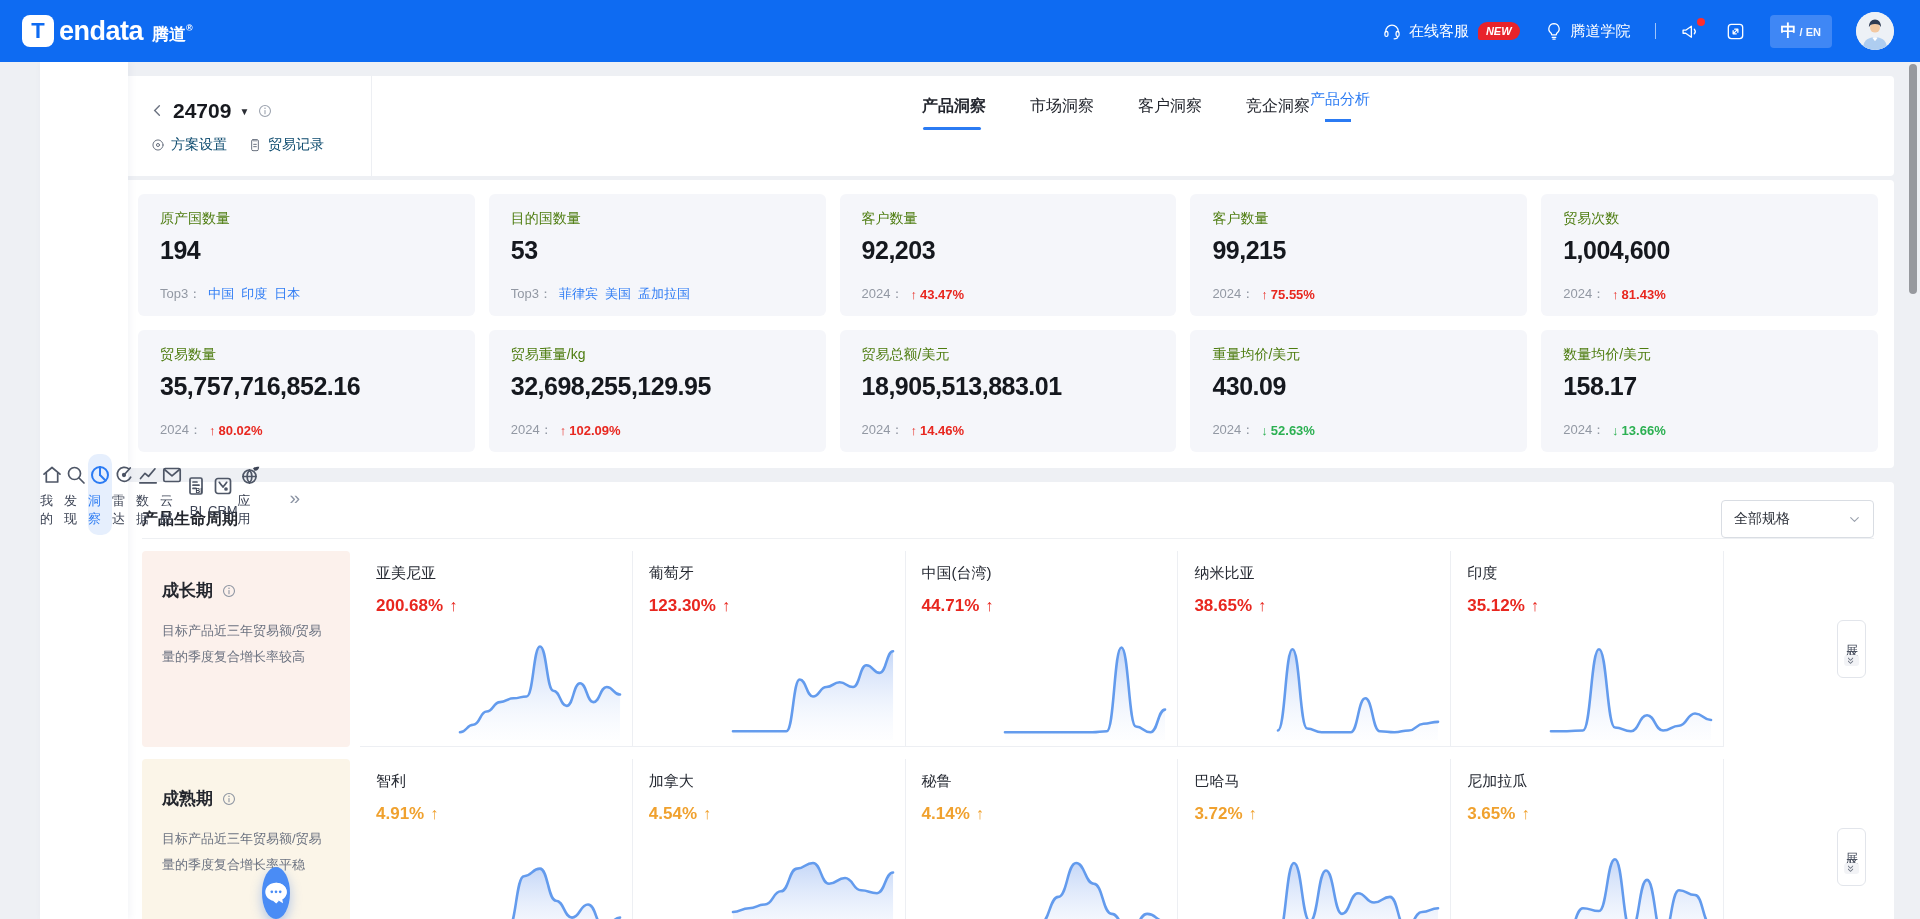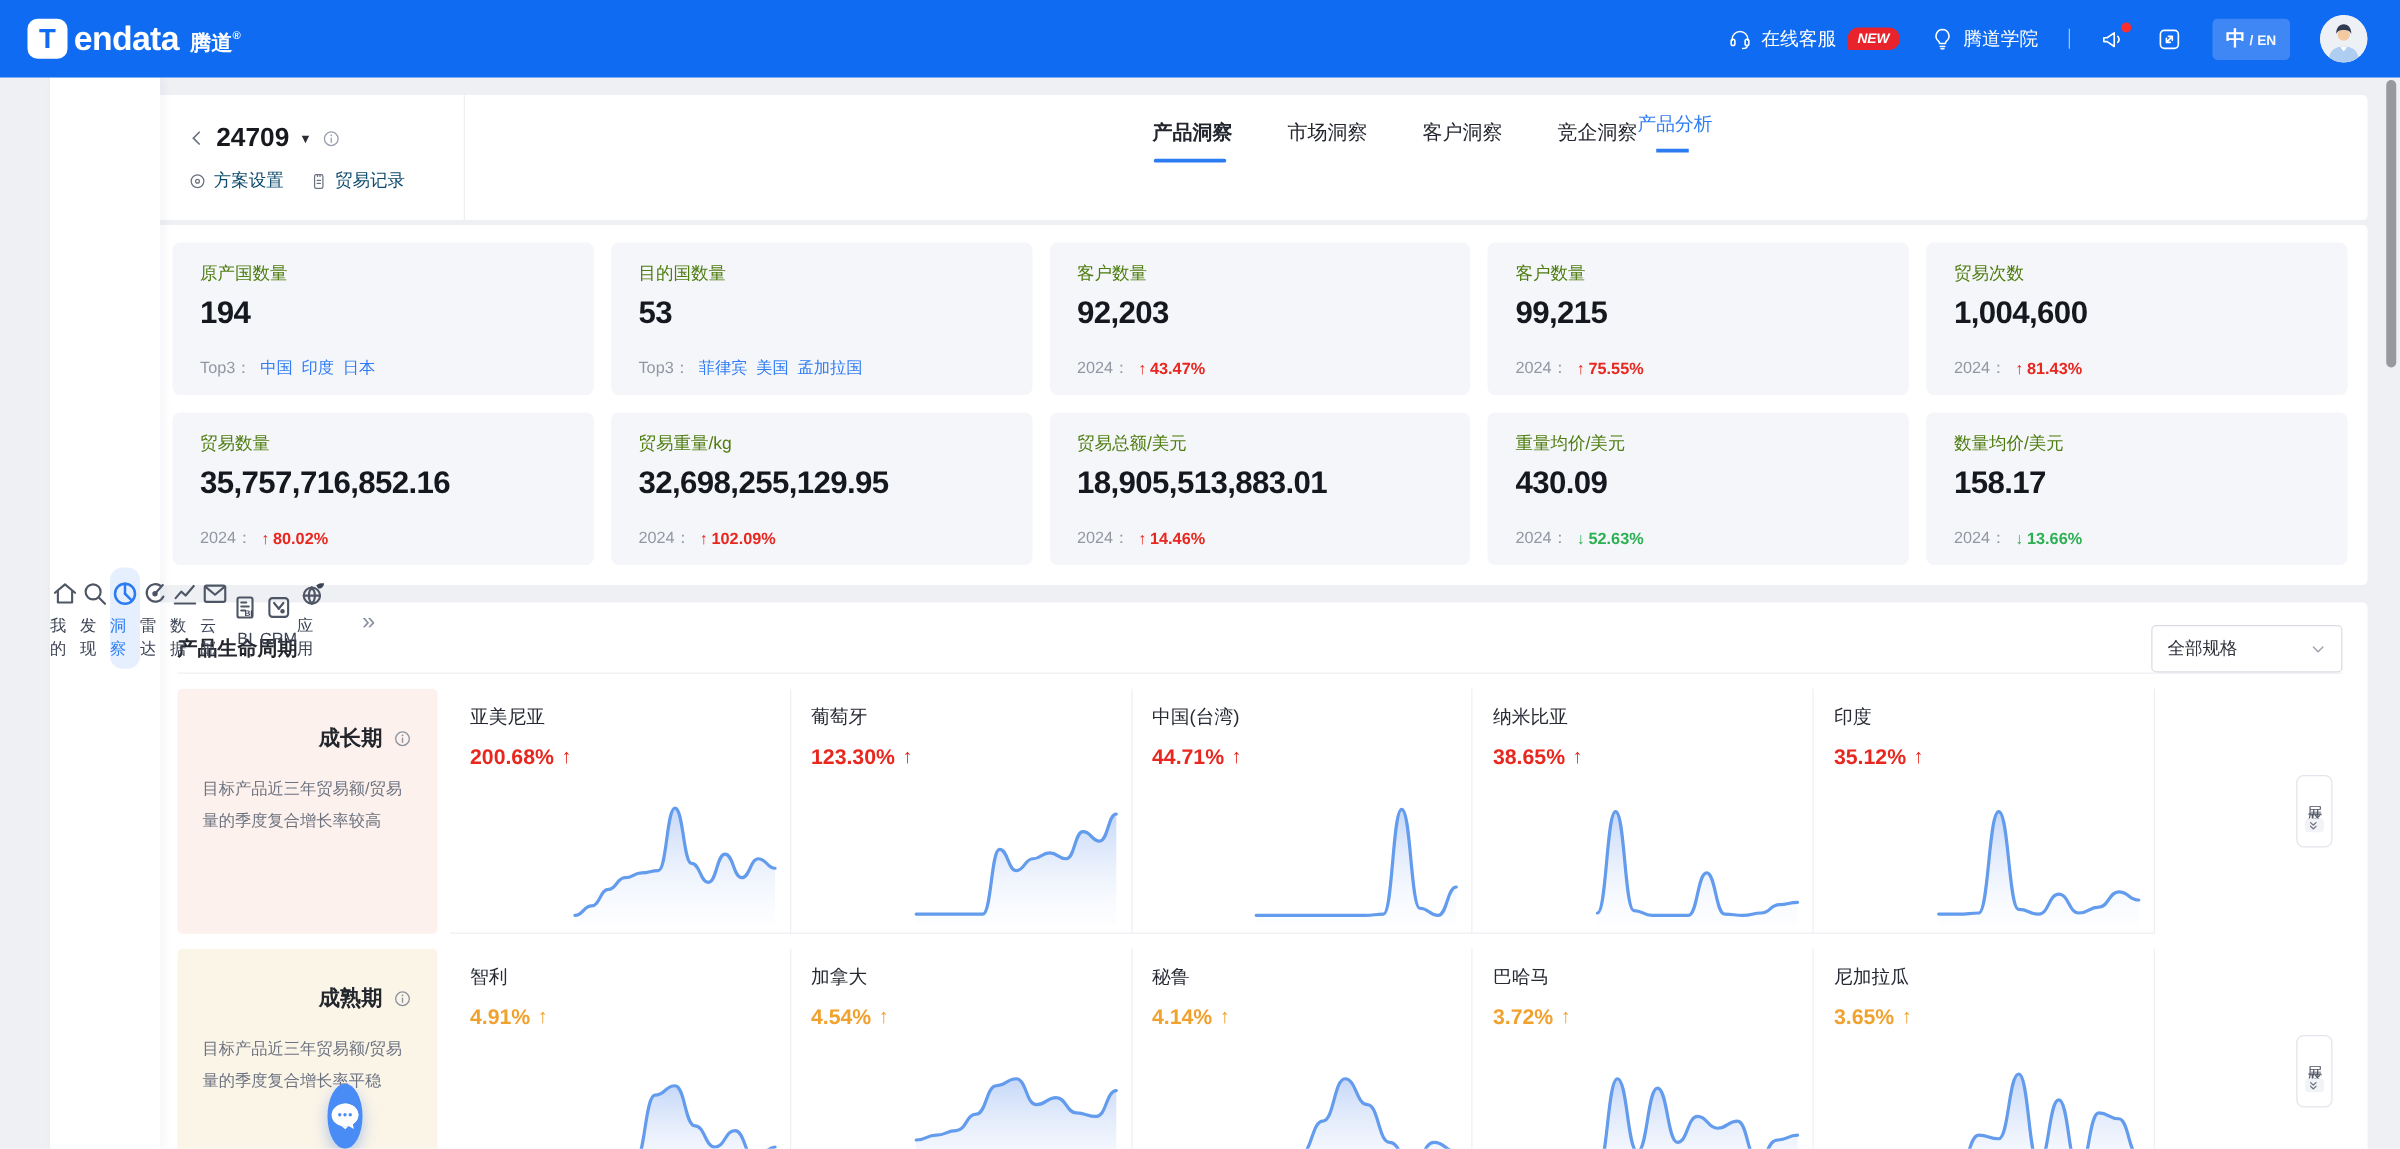--- a/index.html
+++ b/index.html
@@ -71,21 +71,21 @@
 
   
   .lifecycle-panel { background:#fff; border-radius:4px; margin-top:14px; padding:18px 20px 0; height:600px; }
   .lc-head { display:flex; align-items:center; justify-content:space-between; border-bottom:1px solid #eef0f3; }
   .lc-title { font-size:16px; font-weight:600; color:#23262d; }
   .lc-select { width:153px; height:38px; border:1px solid #d9dde3; border-radius:4px; background:#fff; display:flex; align-items:center; justify-content:space-between; padding:0 12px; font-size:14px; color:#2b2f38; cursor:pointer; }
   .lc-row { display:grid; grid-template-columns:218px repeat(5,1fr) 150px; margin-top:12px; height:196px; }
   .phase { border-radius:4px; padding:28px 20px; margin-right:10px; }
   .phase.growth { background:#fcf1ec; }
   .phase.mature { background:#fbf5e8; }
-  .phase-name { font-size:17px; font-weight:600; color:#23262d; display:flex; align-items:center; gap:8px;justify-content:flex-end; }
+  .phase-name { font-size:17px; font-weight:600; color:#23262d; display:flex; align-items:center; gap:8px; }
   .phase-desc { margin-top:16px; font-size:13px; color:#6b7280; line-height:2; }
   .lc-cell { position:relative; border-right:1px solid #edeff3; border-bottom:1px solid #edeff3; padding:13px 16px; }
   .country { font-size:15px; color:#262a33; }
   .pct { margin-top:13px; font-size:17px; font-weight:700; display:flex; align-items:center; gap:6px; }
   .pct .arr { font-weight:800; font-size:16px; }
   .pct.red { color:#e8271f; }
   .pct.orange { color:#f0a12e; }
   .spark { position:absolute; right:8px; bottom:4px; width:168px; height:108px; }
   .sp-line { fill:none; stroke:#639bed; stroke-width:2.6; stroke-linecap:round; }
   .sp-area { fill:url(#sparkGrad); }

